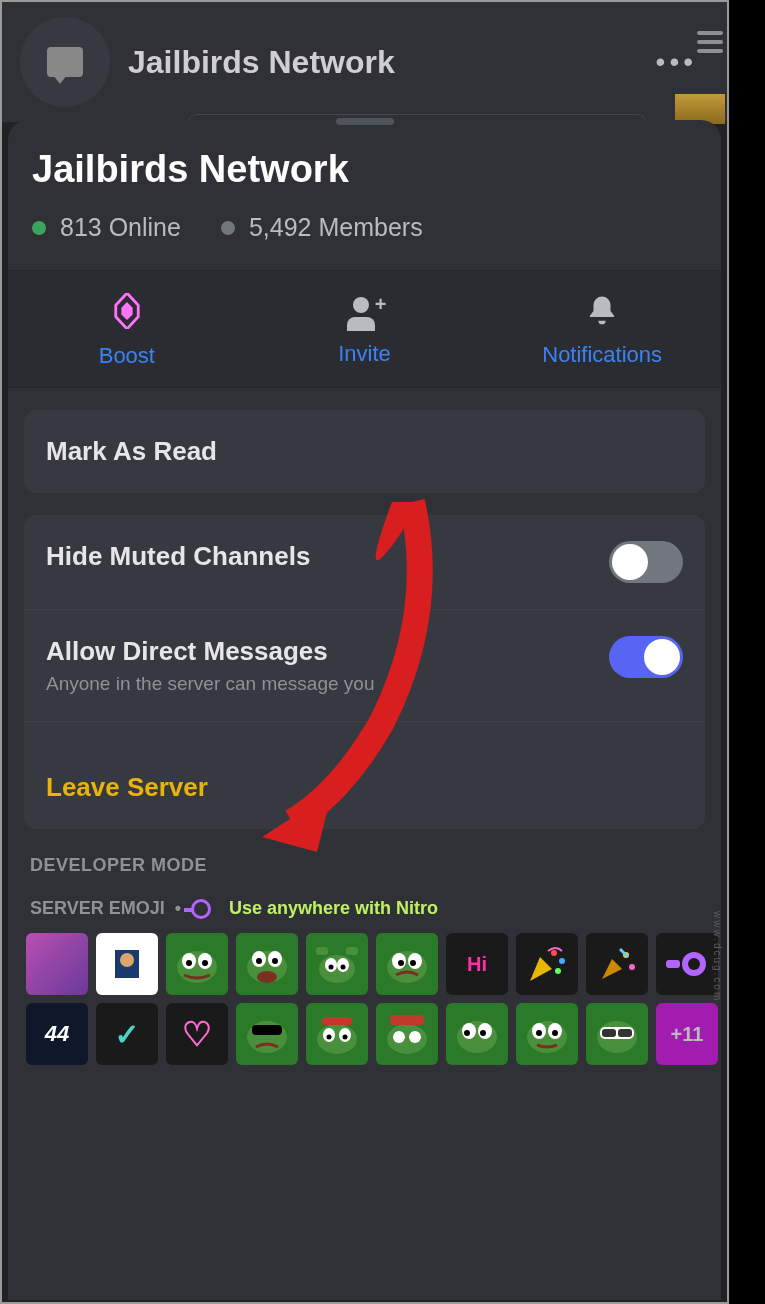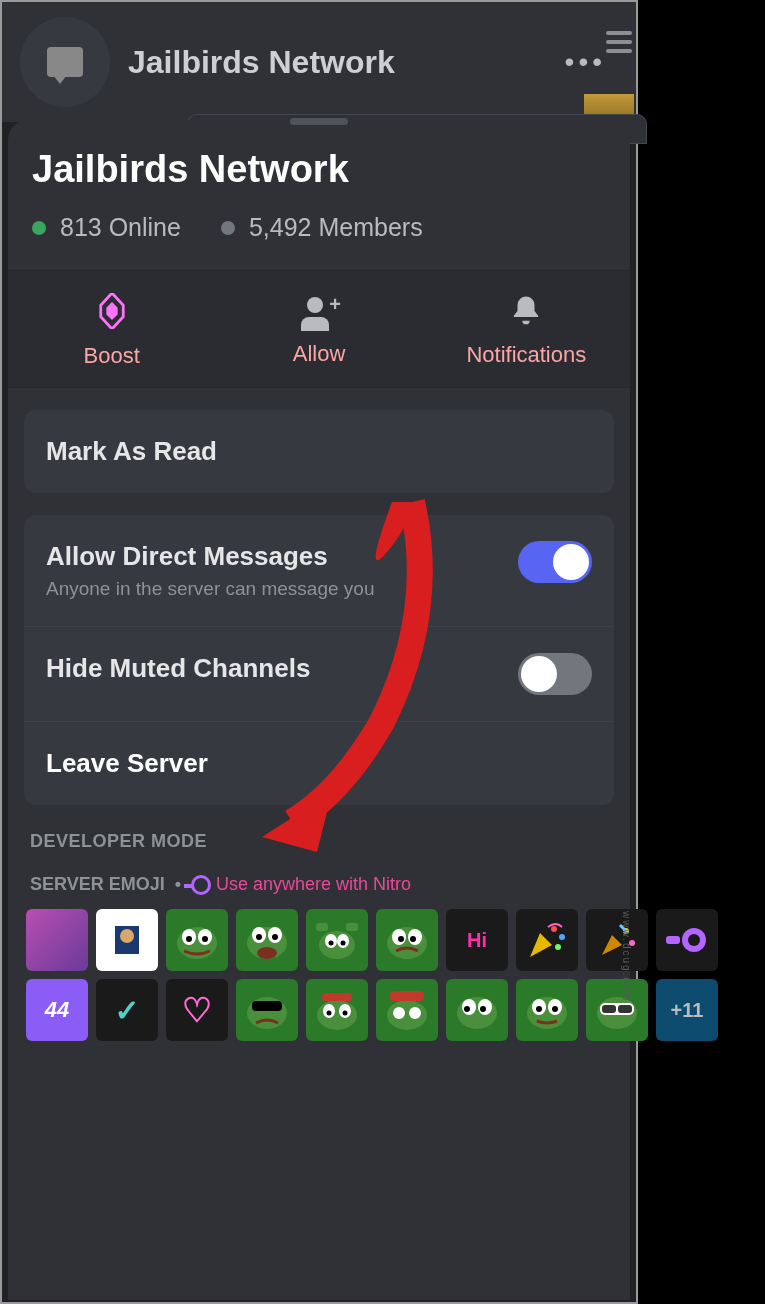--- a/index.html
+++ b/index.html
@@ -1,74 +1,74 @@
 <!DOCTYPE html>
 <html><head>
 <meta charset="utf-8">
 <style>
   * { box-sizing: border-box; margin: 0; padding: 0; }
   html, body { width: 765px; height: 1304px; overflow: hidden; font-family: -apple-system, "Segoe UI", Helvetica, Arial, sans-serif; background: #000; }
-  .frame { position: relative; width: 638px; height: 1304px; background: #202225; border: 2px solid #9a9a9a; }
+  .frame { position: relative; width: 729px; height: 1304px; background: #202225; border: 2px solid #9a9a9a; }
   .header-bar { position: absolute; top: 0; left: 0; right: 0; height: 120px; background: #2f3136; display: flex; align-items: center; padding: 0 18px; }
   .server-dot { width: 90px; height: 90px; border-radius: 50%; background: #36393f; display:flex; align-items:center; justify-content:center; margin-right:18px;}
   .chat-glyph { width: 36px; height: 30px; background:#888; border-radius:4px; position:relative;}
   .chat-glyph::after { content:""; position:absolute; bottom:-7px; left:6px; width:0; height:0; border-left:7px solid transparent; border-right:7px solid transparent; border-top:9px solid #888;}
   .header-title { color:#cfcfd3; font-weight:700; font-size:32px; flex:1;}
   .header-dots { color:#b9bbbe; font-size:28px; letter-spacing:4px; margin-right:12px;}
   .burger { position:absolute; right:0; top:20px; width:30px; height:40px; display:flex; flex-direction:column; justify-content:space-around; padding:6px 4px 6px 0;}
   .burger span{height:4px; background:#8d8f93; border-radius:2px;}
   .gold-strip{ position:absolute; right:2px; top:92px; width:50px; height:30px; background:linear-gradient(180deg,#c39a3a,#8c6a1f);}
   .invite-peek{ position:absolute; top:112px; left:185px; width:460px; height:30px; background:#2f3136; border:1px solid #42464d; border-radius:10px 10px 0 0;}
   .sheet{ position:absolute; top:118px; left:6px; right:6px; bottom:2px; background:#2f3136; border-radius:20px 20px 0 0; padding-top:28px;}
   .grabber{ position:absolute; top:-2px; left:50%; transform:translateX(-50%); width:58px; height:7px; border-radius:4px; background:#4f545c;}
   .sheet-title{ color:#fdfdfd; font-weight:800; font-size:38px; padding:0 24px;}
   .status-row{ display:flex; align-items:center; gap:14px; padding:22px 24px 28px;}
   .dot{ width:14px; height:14px; border-radius:50%;}
   .dot.online{ background:#3ba55d;}
   .dot.grey{ background:#72767d;}
   .stat{ color:#b9bbbe; font-size:25px;}
   .tab-row{ display:flex; background:#2a2c31; border-top:1px solid #26282c; border-bottom:1px solid #26282c;}
   .tab{ flex:1; display:flex; flex-direction:column; align-items:center; justify-content:center; padding:22px 0 18px; gap:10px;}
-  .tab-label{ color:#fca5a5; font-size:22px;}
+  .tab-label{ color:#3b82f6; font-size:22px;}
   .boost-icon svg{ width:28px; height:36px;}
   .invite-icon{ position:relative; width:40px; height:36px;}
   .invite-icon .head{ width:16px; height:16px; border-radius:50%; background:#b9bbbe; position:absolute; top:2px; left:8px;}
   .invite-icon .body{ width:28px; height:14px; background:#b9bbbe; border-radius:8px 8px 0 0; position:absolute; bottom:0; left:2px;}
   .invite-icon .plus{ position:absolute; top:-2px; right:-2px; color:#b9bbbe; font-size:20px; font-weight:900;}
   .bell-icon svg{ width:30px; height:34px; fill:#b9bbbe;}
   .section{ padding:22px 16px 0;}
   .card{ background:#36393f; border-radius:12px; overflow:hidden;}
   .row{ padding:26px 22px; display:flex; justify-content:space-between;}
   .row + .row{ border-top:1px solid #3e4147;}
   .row-title{ color:#e6e6e8; font-size:26px; font-weight:600;}
   .row-sub{ color:#8e9297; font-size:19px; margin-top:6px;}
-  .row-title.danger{ color:#ffffff;}
+  .row-title.danger{ color:#eab308;margin-top:24px;}
   .toggle{ width:74px; height:42px; border-radius:21px; position:relative; flex-shrink:0;}
   .toggle .knob{ width:36px; height:36px; border-radius:50%; background:#fff; position:absolute; top:3px;}
   .toggle.off{ background:#72767d;}
   .toggle.off .knob{ left:3px;}
   .toggle.on{ background:#5865f2;}
   .toggle.on .knob{ right:3px;}
   .section-label{ color:#8e9297; font-weight:700; font-size:18px; letter-spacing:0.5px; padding:26px 22px 12px;}
   .emoji-header{ display:flex; align-items:center; gap:10px; padding:10px 22px 14px; color:#8e9297; font-weight:700; font-size:18px;}
-  .nitro-link{ color:#ec4899; font-weight:400; display:flex; align-items:center; gap:5px;}
+  .nitro-link{ color:#bef264; font-weight:700; display:flex; align-items:center; gap:18px;}
   .nitro-badge{ width:20px; height:20px; border-radius:50%; border:3px solid #b266ff; position:relative;}
   .nitro-badge::before{ content:""; position:absolute; left:-10px; top:6px; width:10px; height:4px; background:#b266ff;}
   .emoji-grid{ display:grid; grid-template-columns:repeat(10,1fr); gap:8px; padding:0 18px;}
   .emoji{ width:62px; height:62px; border-radius:6px; display:flex; align-items:center; justify-content:center; font-size:12px; font-weight:700; color:#fff; overflow:hidden;}
   .em-pink{ background:linear-gradient(135deg,#b84fb2,#6a3a99);}
   .em-white{ background:#fff; color:#333;}
   .em-pepe{ background:#2a7a2a;}
   .em-hi{ background:#1a1a1a; color:#ff2fa8; font-size:20px; font-weight:900;}
   .em-confetti{ background:#1a1a1a;}
   .em-nitro{ background:#1a1a1a;}
-  .em-44{ background:#8b5cf6; color:#fff; font-size:22px; font-weight:900; font-style:italic;}
+  .em-44{ background:#0f172a; color:#fff; font-size:22px; font-weight:900; font-style:italic;}
   .em-check{ background:#1a1a1a; color:#4fd1c5; font-size:30px;}
   .em-heart{ background:#1a1a1a; color:#ff6ad5; font-size:34px;}
-  .em-more{ background:#0c4a6e; color:#b9bbbe; font-size:20px; font-weight:700;}
+  .em-more{ background:#a21caf; color:#b9bbbe; font-size:20px; font-weight:700;}
   .arrow{ position:absolute; top:490px; left:260px; width:180px; height:360px; pointer-events:none; z-index:50;}
   .watermark{ position:absolute; right:4px; bottom:300px; writing-mode:vertical-rl; font-size:10px; color:#5a5a5a; letter-spacing:2px;}
 </style>
 </head>
 <body>
 
 <div class="frame">
 
   <div class="header-bar">
     <div class="server-dot">
@@ -105,21 +105,21 @@
             </svg>
         </div>
         <div class="tab-label">Boost</div>
       </div>
       <div class="tab">
         <div class="invite-icon">
           <div class="head"></div>
             <div class="body"></div>
             <div class="plus">+</div>
         </div>
-        <div class="tab-label">Allow</div>
+        <div class="tab-label">Invite</div>
       </div>
       <div class="tab">
         <div class="bell-icon">
           <svg viewBox="0 0 24 28">
               <path d="M12 2a7 7 0 00-7 7v5l-3 4v1h20v-1l-3-4V9a7 7 0 00-7-7zm-3 20a3 3 0 006 0h-6z"></path>
             </svg>
         </div>
         <div class="tab-label">Notifications</div>
       </div>
     </div>
@@ -127,36 +127,36 @@
     <div class="section">
       <div class="card">
         <div class="row">
           <div class="row-title">Mark As Read</div>
         </div>
       </div>
     </div>
 
     <div class="section">
       <div class="card">
+        <div class="row">
+          <div class="row-title">Hide Muted Channels</div>
+          <div class="toggle off">
+              <div class="knob"></div>
+            </div>
+        </div>
         <div class="row">
           <div>
             <div class="row-title">Allow Direct Messages</div>
             <div class="row-sub">Anyone in the server can message you</div>
           </div>
           <div class="toggle on">
               <div class="knob"></div>
             </div>
         </div>
         <div class="row">
-          <div class="row-title">Hide Muted Channels</div>
-          <div class="toggle off">
-              <div class="knob"></div>
-            </div>
-        </div>
-        <div class="row">
           <div class="row-title danger">Leave Server</div>
         </div>
       </div>
     </div>
 
     <div class="section-label">DEVELOPER MODE</div>
 
     <div class="emoji-header">
       <span>SERVER EMOJI</span>
       <span>•</span>

